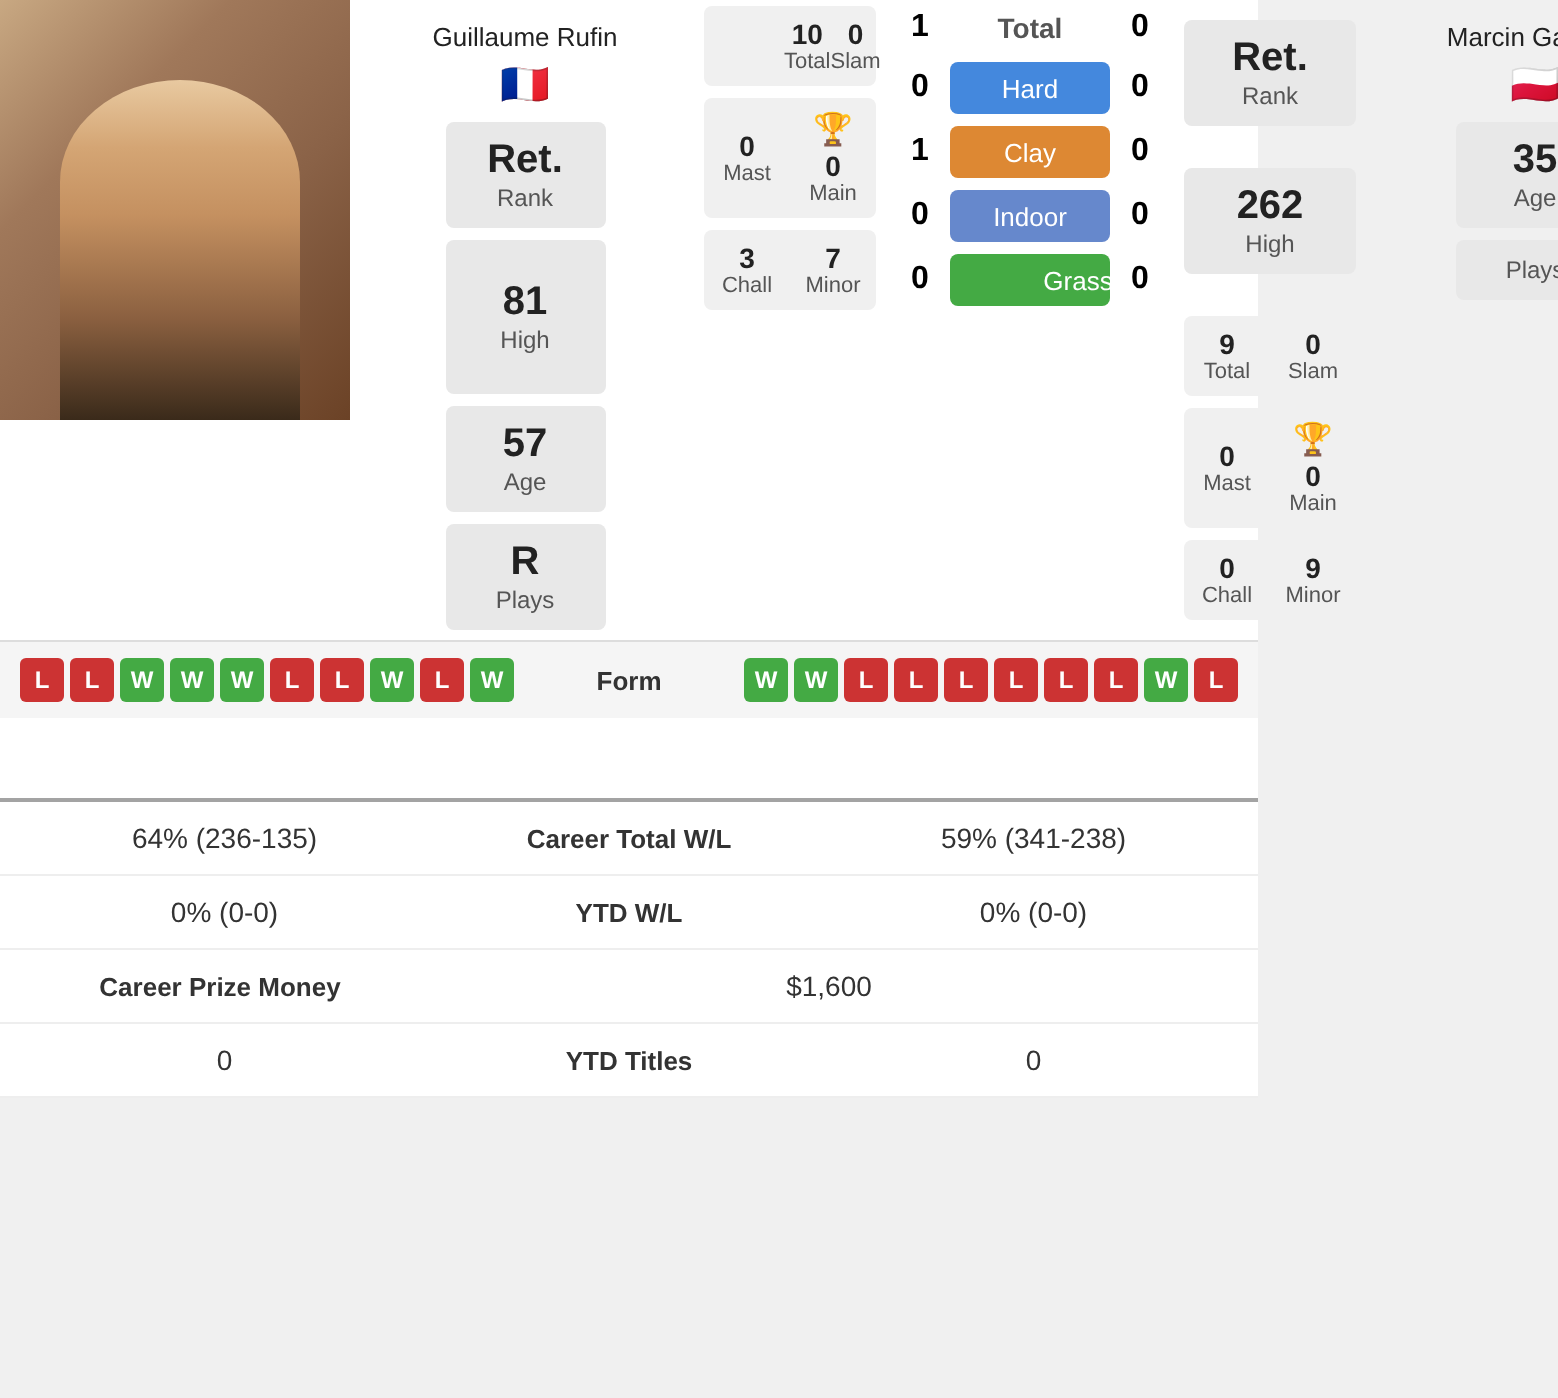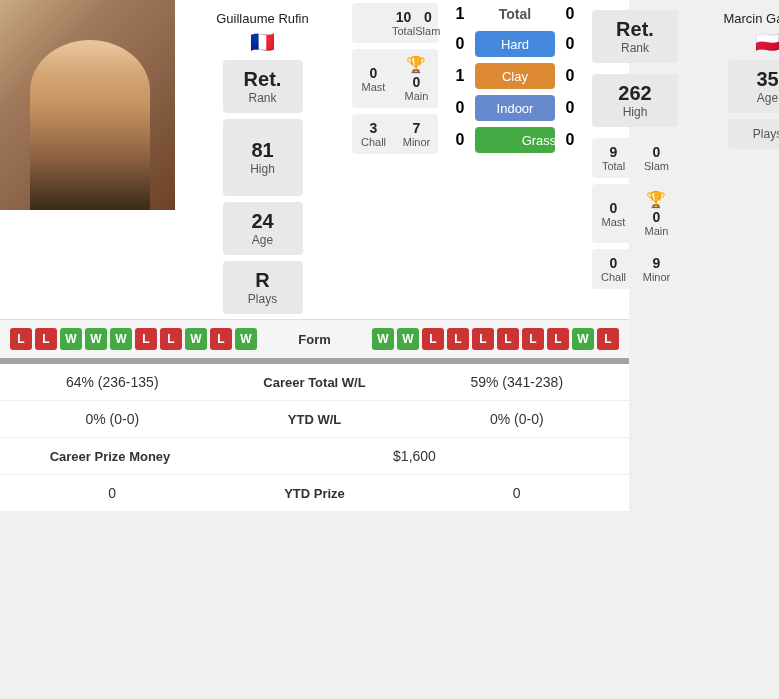--- a/index.html
+++ b/index.html
@@ -215,21 +215,22 @@
       font-weight: bold;
       font-size: 12px;
       color: #fff;
     }
 
     .form-w { background: #44aa44; }
     .form-l { background: #cc3333; }
 
     
     .stats-section {
-      border-top: 6px solid #a3a3a3;
+      border-top: 2px solid #a3a3a3;
+      margin-top: 40px;
     }
 
     .stats-row {
       display: flex;
       align-items: center;
       border-bottom: 1px solid #eee;
       padding: 10px 10px;
     }
 
     .stats-row-left {
@@ -276,21 +277,21 @@
         <div class="rank-value">Ret.</div>
         <div class="rank-label">Rank</div>
       </div>
 
       <div class="high-box">
         <div class="rank-value">81</div>
         <div class="rank-label">High</div>
       </div>
 
       <div class="age-box">
-        <div class="rank-value">24</div>
+        <div class="rank-value">57</div>
         <div class="rank-label">Age</div>
       </div>
 
       <div class="plays-box">
         <div class="rank-value">R</div>
         <div class="rank-label">Plays</div>
       </div>
     </div>
 
     <div style="width:90px;flex-shrink:0;display:flex;flex-direction:column;justify-content:flex-end;padding-bottom:5px;">
@@ -368,21 +369,21 @@
 
     <div style="width:90px;flex-shrink:0;display:flex;flex-direction:column;justify-content:flex-end;padding-bottom:5px;">
 
       <div style="text-align:center;font-size:13px;font-weight:bold;padding:5px 0 2px;"></div>
 
       <div style="background:#e8e8e8;border-radius:4px;padding:8px 4px;text-align:center;margin:3px 2px;">
         <div class="rank-value">Ret.</div>
         <div class="rank-label">Rank</div>
       </div>
 
-      <div style="background:#e8e8e8;border-radius:4px;padding:8px 4px;text-align:center;margin:8px 2px;">
+      <div style="background:#e8e8e8;border-radius:4px;padding:8px 4px;text-align:center;margin:18px 2px;">
         <div class="rank-value">262</div>
         <div class="rank-label">High</div>
       </div>
 
       <div style="background:#f0f0f0;border-radius:4px;padding:6px 0;margin:3px 2px;">
         <div style="display:grid;grid-template-columns:1fr 1fr;text-align:center;">
           <div>
             <div class="stat-value">9</div>
             <div class="stat-label">Total</div>
           </div>
@@ -474,18 +475,18 @@
       <div class="stats-row-left">0% (0-0)</div>
       <div class="stats-row-center">YTD W/L</div>
       <div class="stats-row-right">0% (0-0)</div>
     </div>
     <div class="stats-row">
       <div class="stats-row-center">Career Prize Money</div>
       <div class="stats-row-right">$1,600</div>
     </div>
     <div class="stats-row">
       <div class="stats-row-left">0</div>
-      <div class="stats-row-center">YTD Prize</div>
+      <div class="stats-row-center">YTD Titles</div>
       <div class="stats-row-right">0</div>
     </div>
   </div>
 
 </div>
 
 </body></html>

